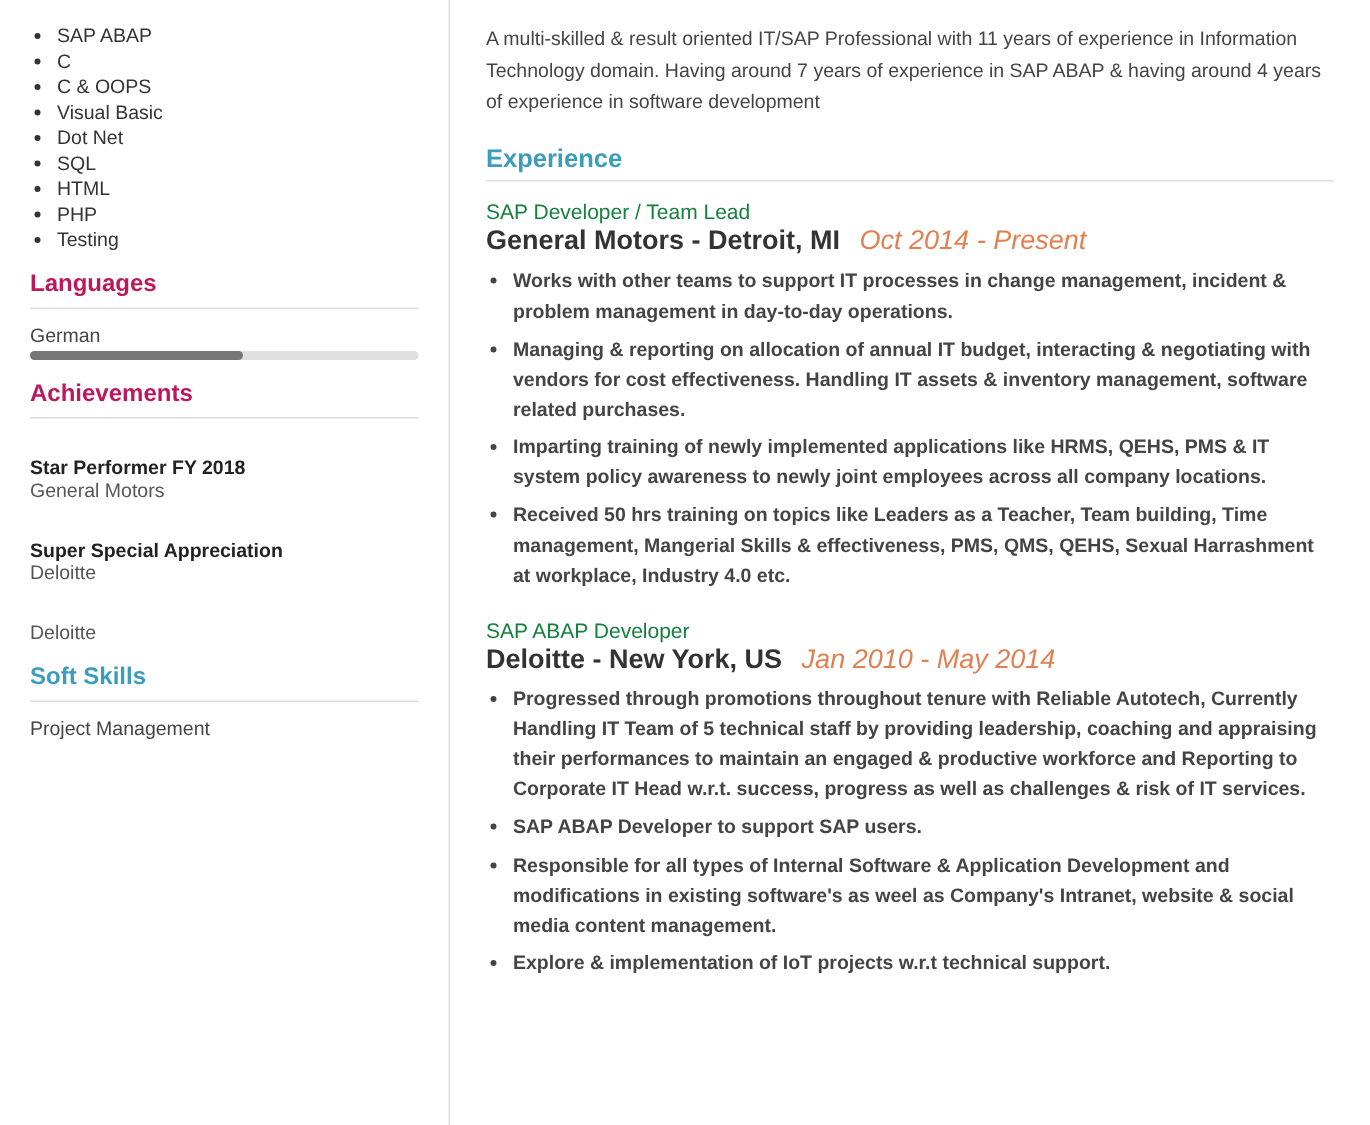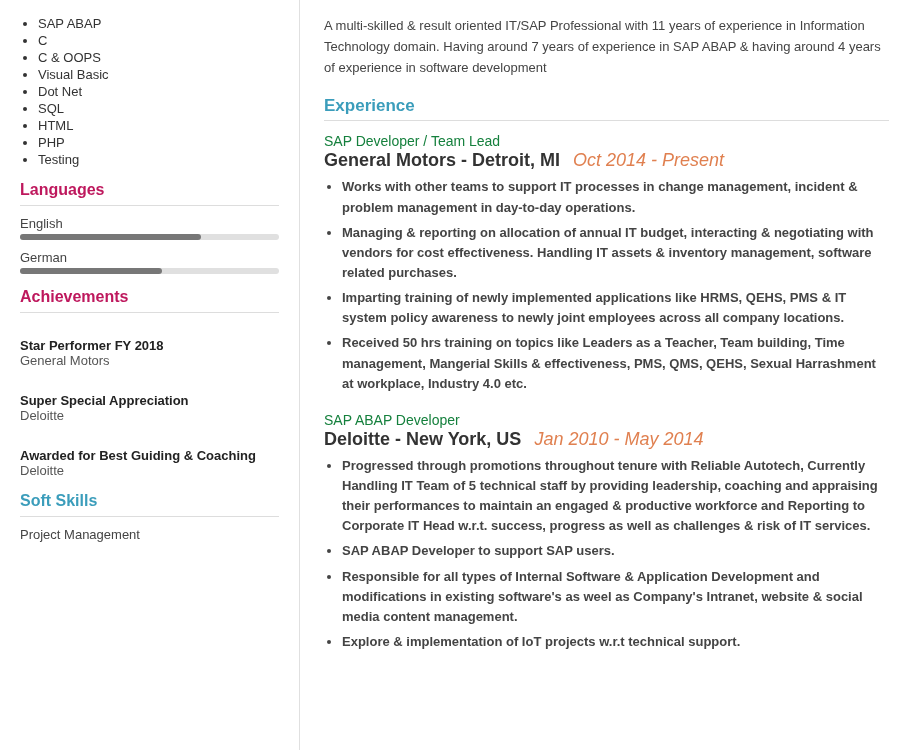--- a/index.html
+++ b/index.html
@@ -152,46 +152,39 @@
       <li>SQL</li>
       <li>HTML</li>
       <li>PHP</li>
       <li>Testing</li>
     </ul>
 
   <div class="section-title" id="languages-title">Languages</div>
   <hr class="section-divider">
   <div id="languages-container">
       <div class="language-item">
-      <div class="language-name">English</div>
-      <div class="lang-bar-bg">
-        <div class="lang-bar-fill" style="width:70%"></div>
-      </div>
-    </div>
-      <div class="language-item">
       <div class="language-name">German</div>
       <div class="lang-bar-bg">
         <div class="lang-bar-fill" style="width:55%"></div>
       </div>
     </div>
     </div>
 
   <div class="section-title" id="achievements-title">Achievements</div>
   <hr class="section-divider">
   <div id="achievements-container">
       <div class="achievement-item">
       <div class="achievement-title">Star Performer FY 2018</div>
       <div class="achievement-org">General Motors</div>
     </div>
       <div class="achievement-item">
       <div class="achievement-title">Super Special Appreciation</div>
       <div class="achievement-org">Deloitte</div>
     </div>
       <div class="achievement-item">
-      <div class="achievement-title">Awarded for Best Guiding &amp; Coaching</div>
       <div class="achievement-org">Deloitte</div>
     </div>
     </div>
 
   <div class="soft-skills-title" id="soft-skills-title">Soft Skills</div>
   <hr class="section-divider">
   <div id="soft-skills-container">
       <div style="font-size: 13px; color: rgb(68, 68, 68); margin-bottom: 4px;">Project Management</div>
     </div>
 </div>

